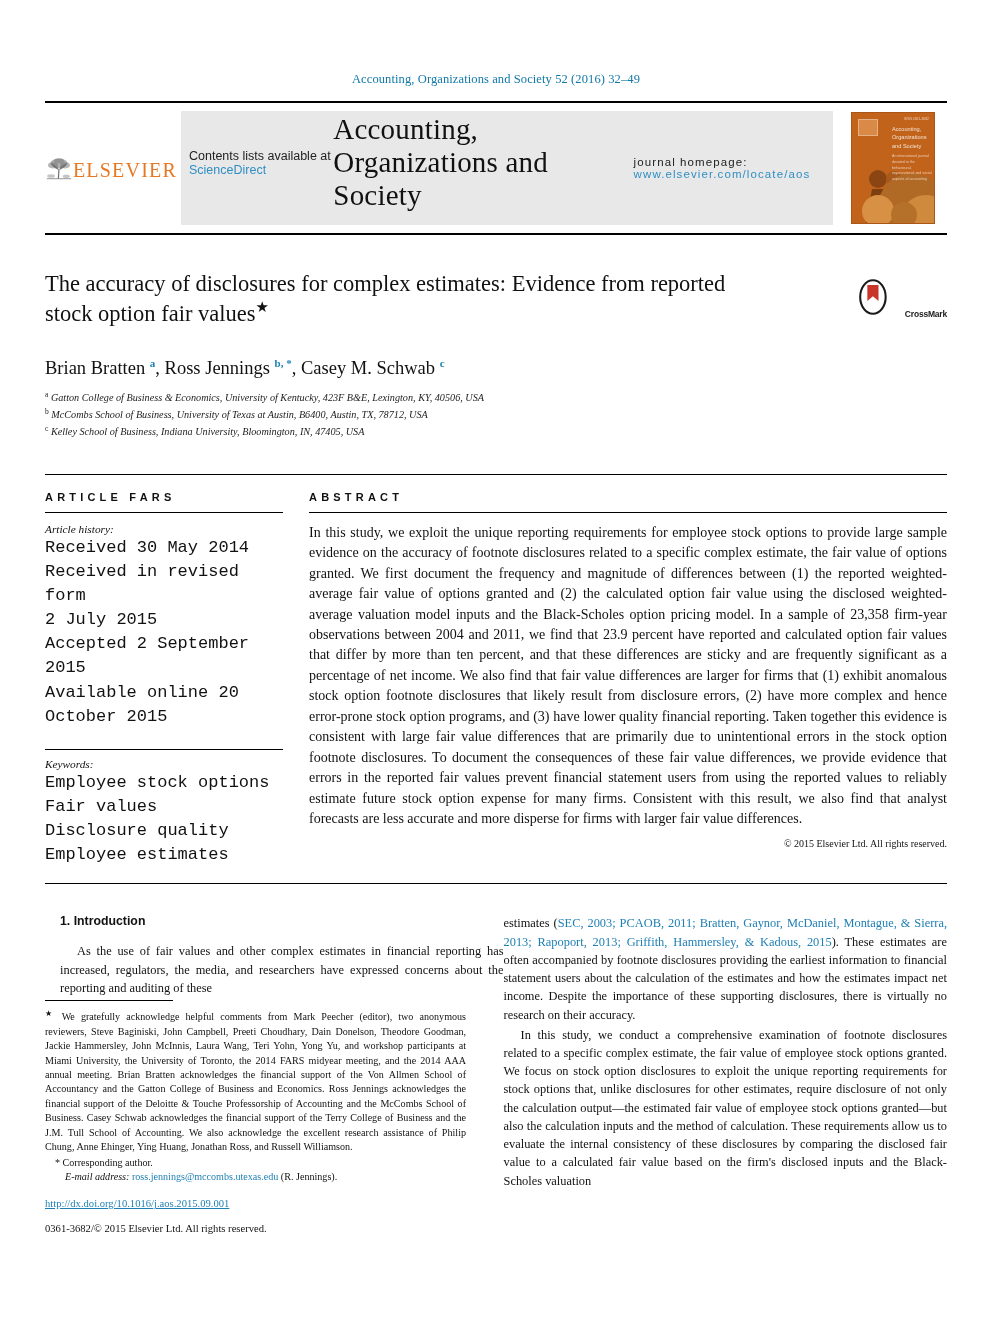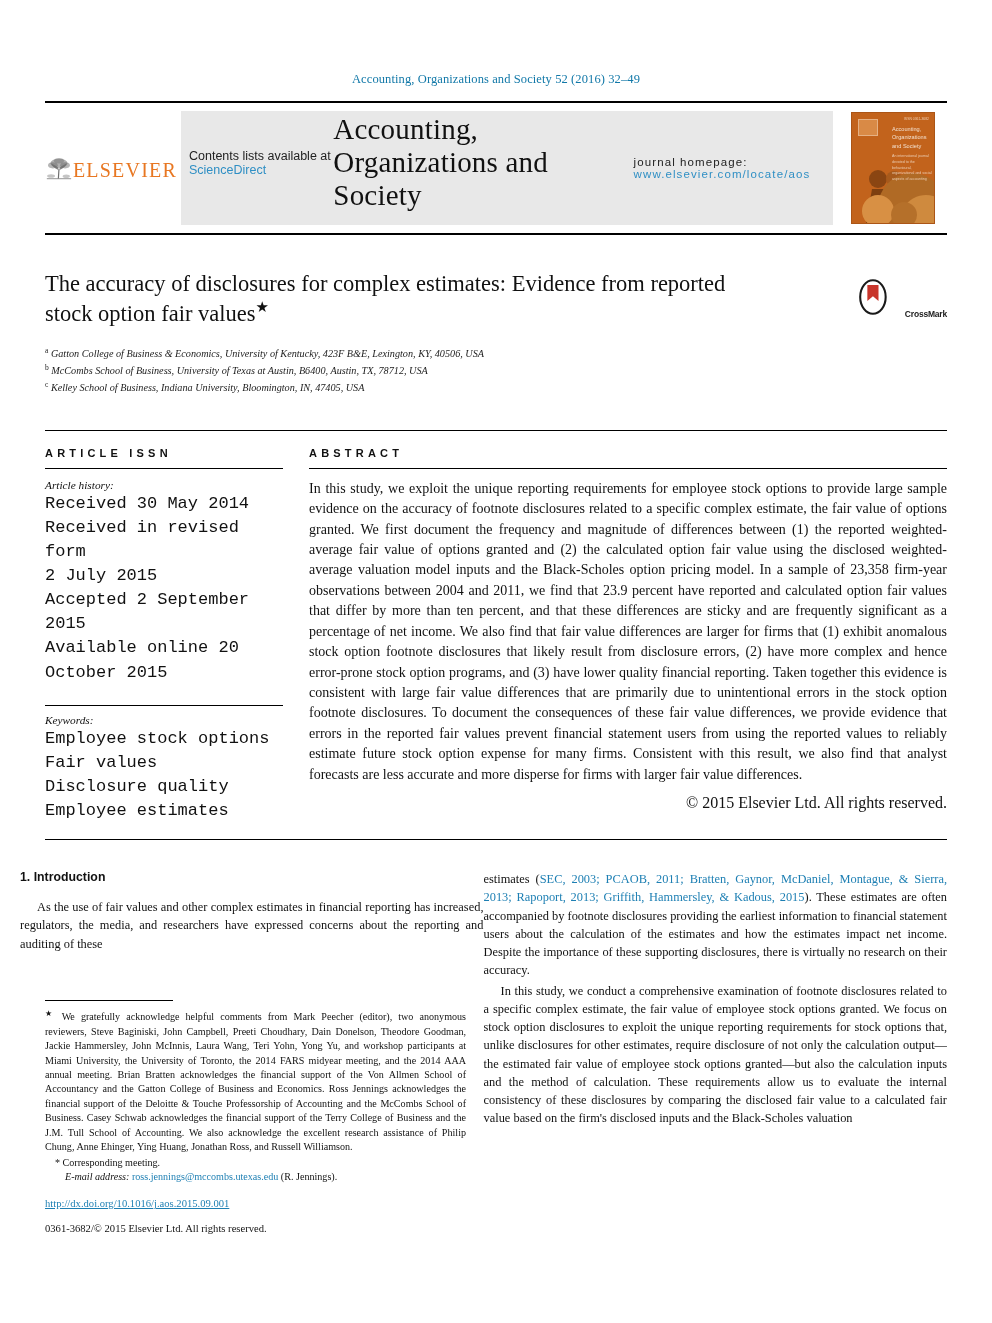--- a/index.html
+++ b/index.html
@@ -221,34 +221,34 @@
     font-family: "Liberation Serif", serif;
     font-size: 14px;
     line-height: 1.46;
     text-align: justify;
     color: #111;
     hyphens: auto;
   }
   .copyright {
     text-align: right;
     font-family: "Liberation Serif", serif;
-    font-size: 16px;
+    font-size: 10px;
     margin-top: 9px;
     color: #111;
   }
 
   
   .abs-bottom-rule {
     margin: 16px 45px 0 45px;
     border-top: 1px solid #000;
   }
 
   
   .body-cols {
-    margin: 30px 45px 0 20px;
+    margin: 30px 45px 0 60px;
     display: flex;
   }
   .bcol { flex: 1 1 0; min-width: 0; }
 
   .h1 {
     font-family: "Liberation Sans", sans-serif;
     font-size: 12.3px;
     font-weight: bold;
     color: #111;
     margin: 0 0 14px 0;
@@ -380,31 +380,34 @@
     <div class="crossmark">
       <svg class="cm-badge" viewBox="0 0 40 44">
         <ellipse cx="20" cy="22" rx="16" ry="21" fill="#ffffff" stroke="#1a1a1a" stroke-width="2.6"></ellipse>
         <path d="M13 7 L27 7 L27 27 L20 21 L13 27 Z" fill="#c8352b"></path>
         <path d="M13 30 L20 24 L27 30 L27 36 L13 36 Z" fill="#ffffff"></path>
       </svg>
       <span class="cm-text">CrossMark</span>
     </div>
   </div>
 
+  <div class="authors">
+    <span id="authors-slot">Brian Bratten <sup>a</sup>, Ross Jennings <sup>b, *</sup>, Casey M. Schwab <sup>c</sup></span>
+  </div>
 
   <div class="affils">
     <div><sup>a</sup> <span>Gatton College of Business &amp; Economics, University of Kentucky, 423F B&amp;E, Lexington, KY, 40506, USA</span></div>
     <div><sup>b</sup> <span>McCombs School of Business, University of Texas at Austin, B6400, Austin, TX, 78712, USA</span></div>
     <div><sup>c</sup> <span>Kelley School of Business, Indiana University, Bloomington, IN, 47405, USA</span></div>
   </div>
 
   <div class="info-abstract">
 
     <div class="col-info">
-      <div class="sec-head">ARTICLE ISSN</div>
+      <div class="sec-head">ARTICLE FARS</div>
       <div class="rule-thick"></div>
       <div class="info-label">Article history:</div>
       <div class="info-line">Received 30 May 2014</div>
       <div class="info-line">Received in revised form</div>
       <div class="info-line">2 July 2015</div>
       <div class="info-line">Accepted 2 September 2015</div>
       <div class="info-line">Available online 20 October 2015</div>
       <div class="info-gap"></div>
       <div class="kw-rule"></div>
       <div class="info-label">Keywords:</div>
@@ -431,21 +434,21 @@
     </div>
     <div class="bcol">
       <p class="para noindent"><span>estimates (</span><span class="cite">SEC, 2003; PCAOB, 2011; Bratten, Gaynor, McDaniel, Montague, &amp; Sierra, 2013; Rapoport, 2013; Griffith, Hammersley, &amp; Kadous, 2015</span><span>). These estimates are often accompanied by footnote disclosures providing the earliest information to financial statement users about the calculation of the estimates and how the estimates impact net income. Despite the importance of these supporting disclosures, there is virtually no research on their accuracy.</span></p>
       <p class="para">In this study, we conduct a comprehensive examination of footnote disclosures related to a specific complex estimate, the fair value of employee stock options granted. We focus on stock option disclosures to exploit the unique reporting requirements for stock options that, unlike disclosures for other estimates, require disclosure of not only the calculation output—the estimated fair value of employee stock options granted—but also the calculation inputs and the method of calculation. These requirements allow us to evaluate the internal consistency of these disclosures by comparing the disclosed fair value to a calculated fair value based on the firm's disclosed inputs and the Black-Scholes valuation</p>
     </div>
   </div>
 
   <div class="footnote-wrap">
     <div class="fn-rule"></div>
     <div class="fn-text"><sup>★</sup> <span>We gratefully acknowledge helpful comments from Mark Peecher (editor), two anonymous reviewers, Steve Baginiski, John Campbell, Preeti Choudhary, Dain Donelson, Theodore Goodman, Jackie Hammersley, John McInnis, Laura Wang, Teri Yohn, Yong Yu, and workshop participants at Miami University, the University of Toronto, the 2014 FARS midyear meeting, and the 2014 AAA annual meeting. Brian Bratten acknowledges the financial support of the Von Allmen School of Accountancy and the Gatton College of Business and Economics. Ross Jennings acknowledges the financial support of the Deloitte &amp; Touche Professorship of Accounting and the McCombs School of Business. Casey Schwab acknowledges the financial support of the Terry College of Business and the J.M. Tull School of Accounting. We also acknowledge the excellent research assistance of Philip Chung, Anne Ehinger, Ying Huang, Jonathan Ross, and Russell Williamson.</span></div>
-    <div class="fn-corr"><span>*</span> <span>Corresponding meeting.</span></div>
+    <div class="fn-corr"><span>*</span> <span>Corresponding author.</span></div>
     <div class="fn-email"><i>E-mail address:</i> <span class="mail">ross.jennings@mccombs.utexas.edu</span> <span>(R. Jennings).</span></div>
 
     <div class="doi-block">
       <span class="doi-link">http://dx.doi.org/10.1016/j.aos.2015.09.001</span>
       <div class="issn-line">0361-3682/© 2015 Elsevier Ltd. All rights reserved.</div>
     </div>
   </div>
 
 </div>
 

